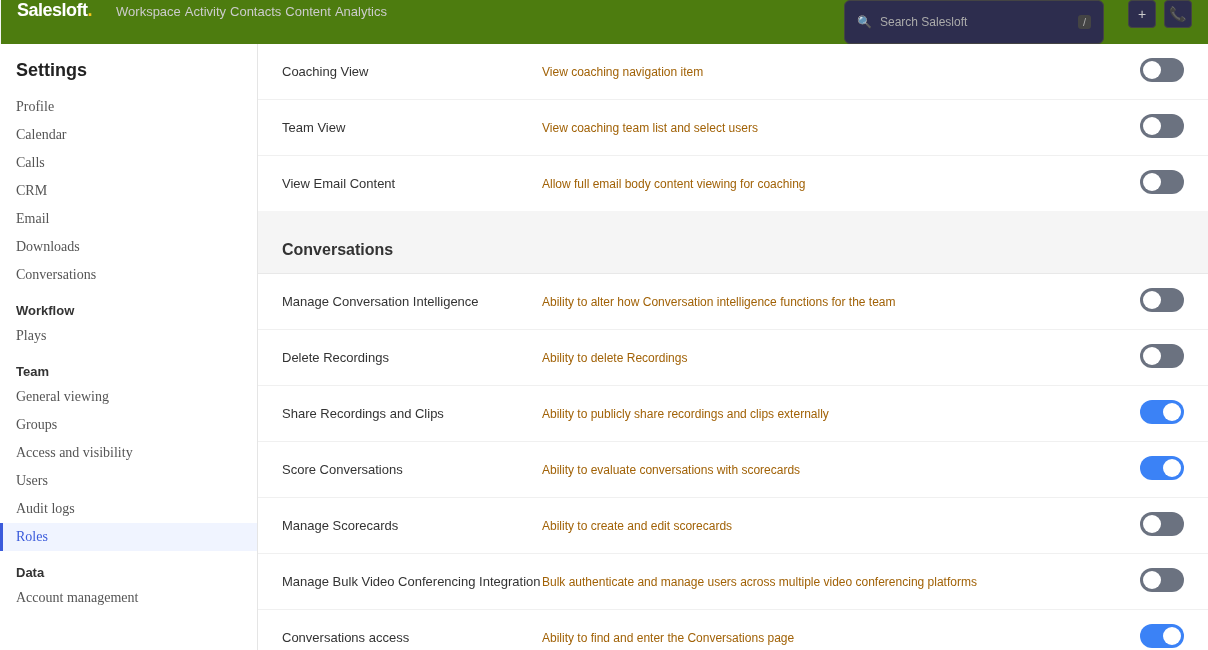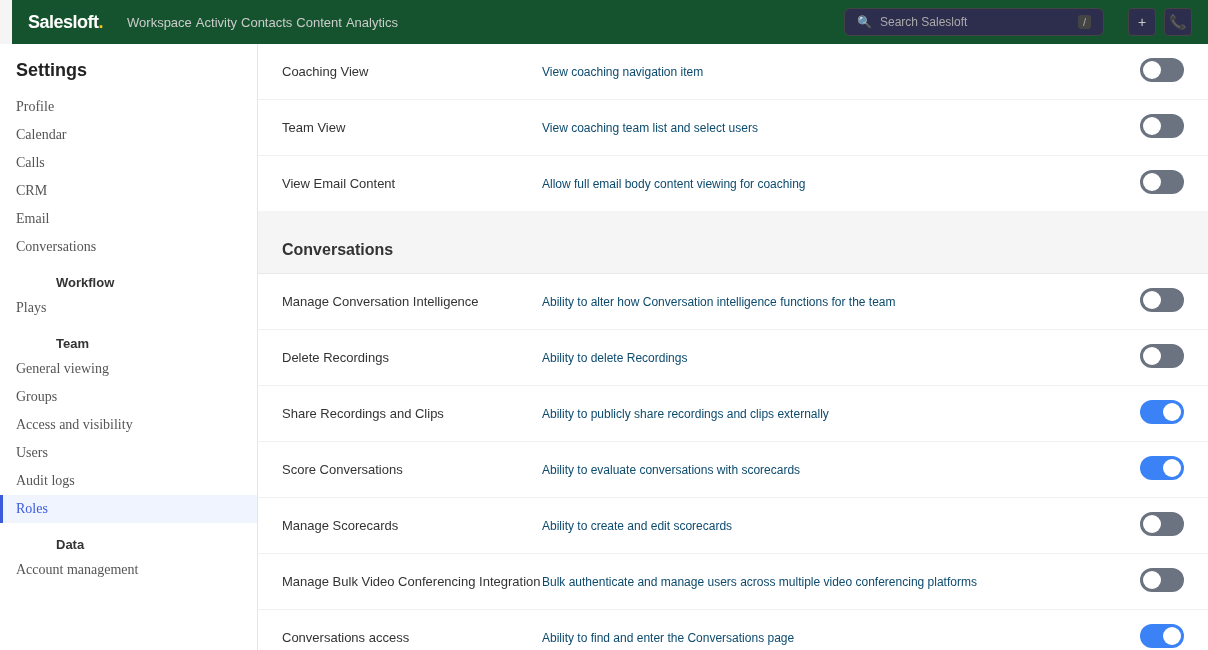--- a/index.html
+++ b/index.html
@@ -1,27 +1,26 @@
 <!DOCTYPE html>
 <html><head>
   <meta charset="utf-8">
   <style>
     * { box-sizing: border-box; margin: 0; padding: 0; }
     body { font-family: -apple-system, BlinkMacSystemFont, 'Segoe UI', sans-serif; font-size: 13px; background: #f5f5f5; color: #333; height: 650px; overflow: hidden; }
 
     
     .topnav {
-      background: #14532d;
+      background: #4d7c0f;
       height: 44px;
       display: flex;
-      align-items: center;
       padding: 0 16px;
       gap: 24px;
       position: fixed;
-      top: 0; left: 12px; right: 0;
+      top: 0; left: 1px; right: 0;
       z-index: 100;
     }
     .topnav-logo {
       color: white;
       font-size: 18px;
       font-weight: bold;
       letter-spacing: -0.5px;
     }
     .topnav-logo span { color: #f5c518; }
     .topnav-links {
@@ -101,21 +100,20 @@
       color: #3b5bdb;
       border-left: 3px solid #3b5bdb;
       padding-left: 13px;
       font-weight: 500;
     }
     .section-header {
       font-size: 13px;
       font-weight: 700;
       color: #333;
       padding: 10px 16px 4px;
-      margin-left: 40px;
     }
 
     
     .main {
       flex: 1;
       overflow-y: auto;
       background: #f5f5f5;
       padding: 0;
     }
 
@@ -131,21 +129,21 @@
     .row-label {
       width: 260px;
       font-size: 13px;
       color: #333;
       font-weight: 400;
       flex-shrink: 0;
     }
     .row-desc {
       flex: 1;
       font-size: 12px;
-      color: #0c4a6e;
+      color: #a16207;
     }
     .row-toggle { margin-left: auto; }
 
     
     .section-heading {
       background: #f5f5f5;
       padding: 14px 24px;
       font-size: 16px;
       font-weight: 600;
       color: #333;
@@ -213,20 +211,21 @@
 
   <aside class="sidebar">
     <div class="sidebar-title">Settings</div>
 
     <div class="sidebar-section">
       <div class="sidebar-item">Profile</div>
       <div class="sidebar-item">Calendar</div>
       <div class="sidebar-item">Calls</div>
       <div class="sidebar-item">CRM</div>
       <div class="sidebar-item">Email</div>
+      <div class="sidebar-item">Downloads</div>
       <div class="sidebar-item">Conversations</div>
     </div>
 
     <div class="sidebar-section">
       <div class="section-header">Workflow</div>
       <div class="sidebar-item">Plays</div>
     </div>
 
     <div class="sidebar-section">
       <div class="section-header">Team</div>

